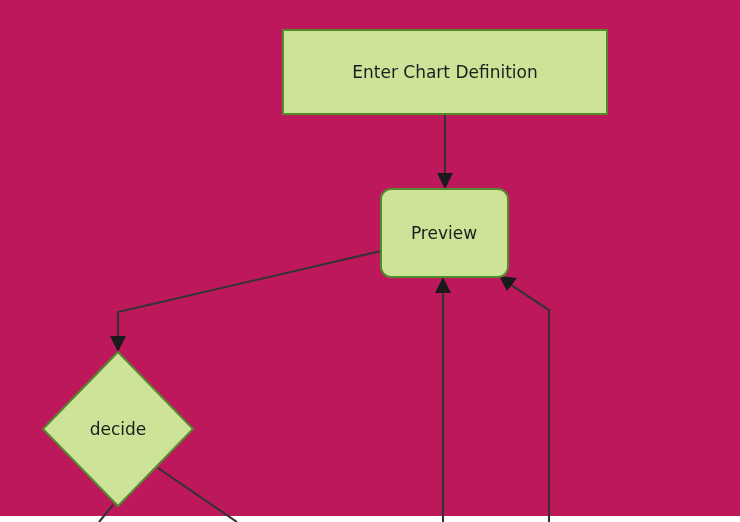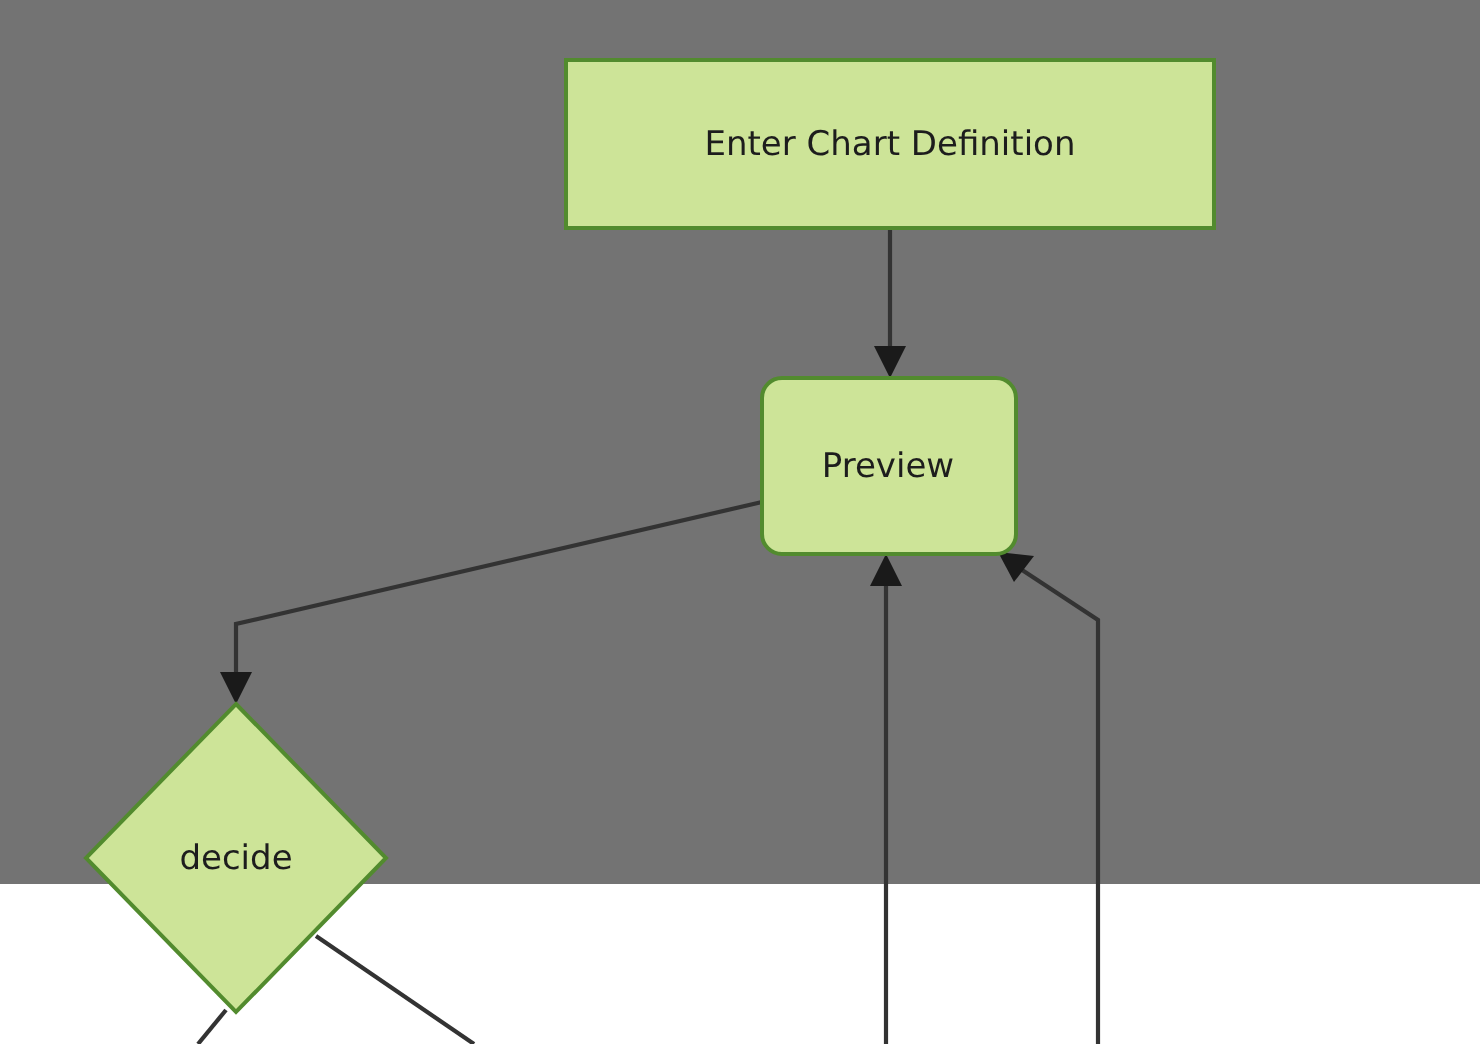--- a/index.html
+++ b/index.html
@@ -9,22 +9,22 @@
   }
   body {
     width: 740px;
     height: 522px;
     overflow: hidden;
     font-family: "DejaVu Sans", "Liberation Sans", sans-serif;
   }
   #flowchart-canvas {
     position: relative;
     width: 740px;
-    height: 442px;
-    background: #737373;
+    height: 516px;
+    background: #be185d;
     text-decoration: underline;
   }
   #flowchart-svg {
     position: absolute;
     top: 0;
     left: 0;
     width: 740px;
     height: 522px;
     display: block;
   }

